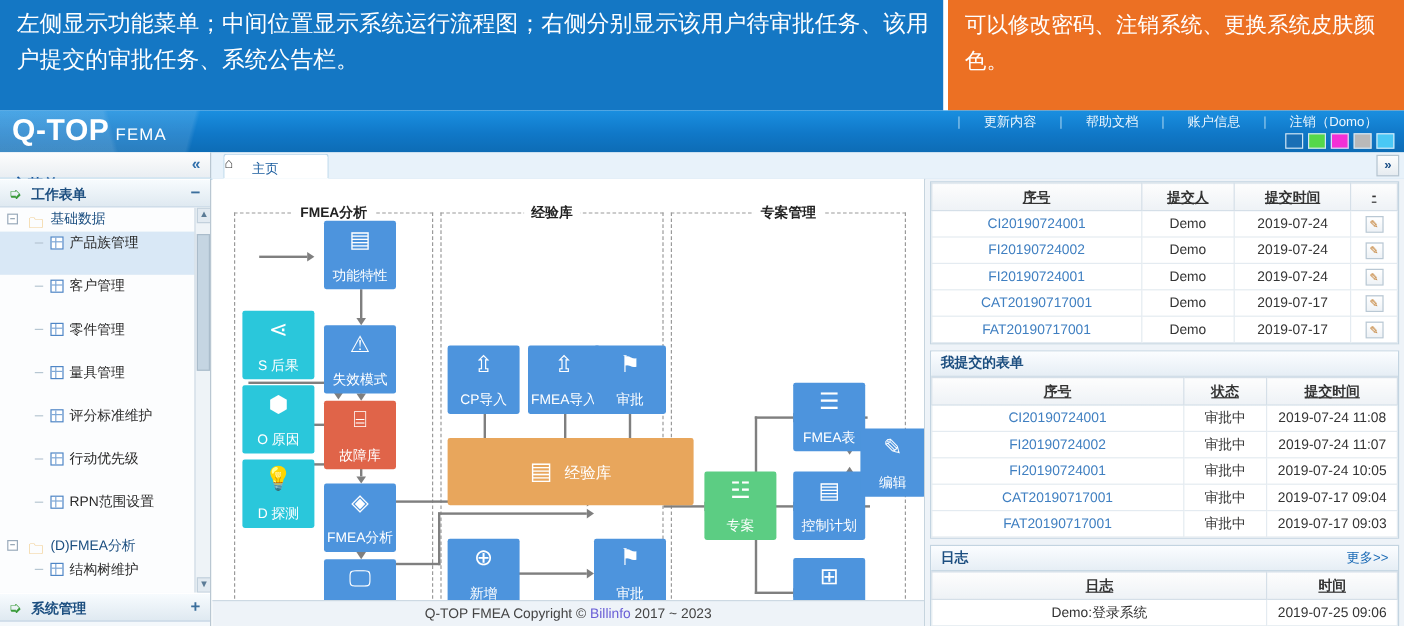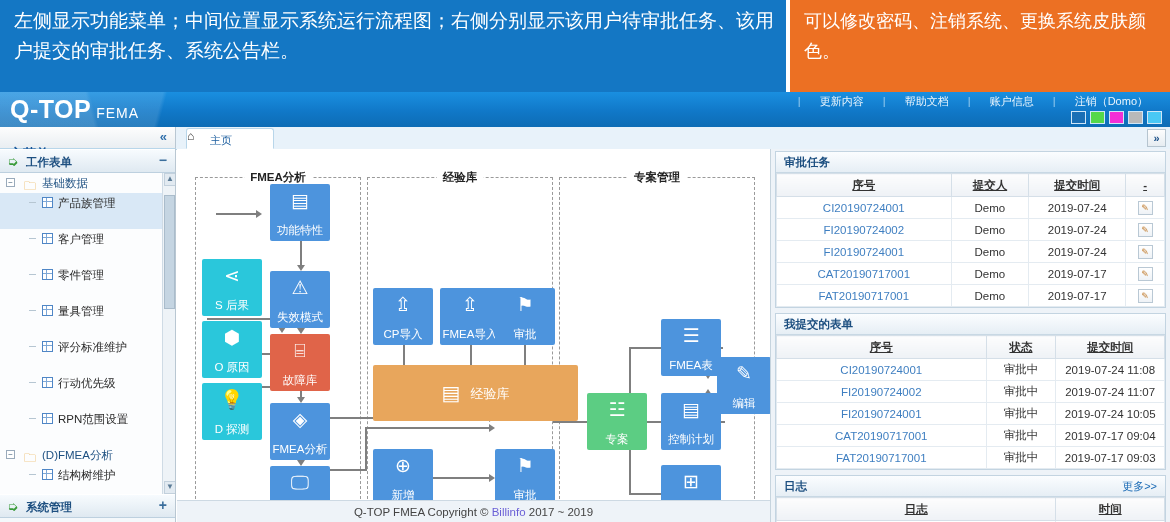--- a/index.html
+++ b/index.html
@@ -393,23 +393,20 @@
     </div>
     <div class="box blue" style="left:540px;top:208px;width:54px;height:57px;">
       <div class="ic">✎</div>
       <div class="tx">编辑</div>
     </div>
   </div>
 
   <div class="right">
 
     <div class="panel">
-      <div class="panel-hd">
-        <div class="ttl">审批任务</div>
-      </div>
       <table>
         <thead>
           <tr>
             <th style="width:45%">序号</th>
             <th style="width:20%">提交人</th>
             <th style="width:25%">提交时间</th>
             <th style="width:10%">-</th>
           </tr>
         </thead>
         <tbody>
@@ -507,16 +504,16 @@
             <td>2019-07-25 09:06</td>
           </tr>
 
         </tbody>
       </table>
     </div>
 
   </div>
 
   <div class="footer">
-    <span>Q-TOP FMEA Copyright © </span><a href="#">Billinfo</a><span> 2017 ~ 2019</span>
+    <span>Q-TOP FMEA Copyright © </span><a href="#">Billinfo</a><span> 2017 ~ 2023</span>
   </div>
 
 </div>
 
 </body></html>

